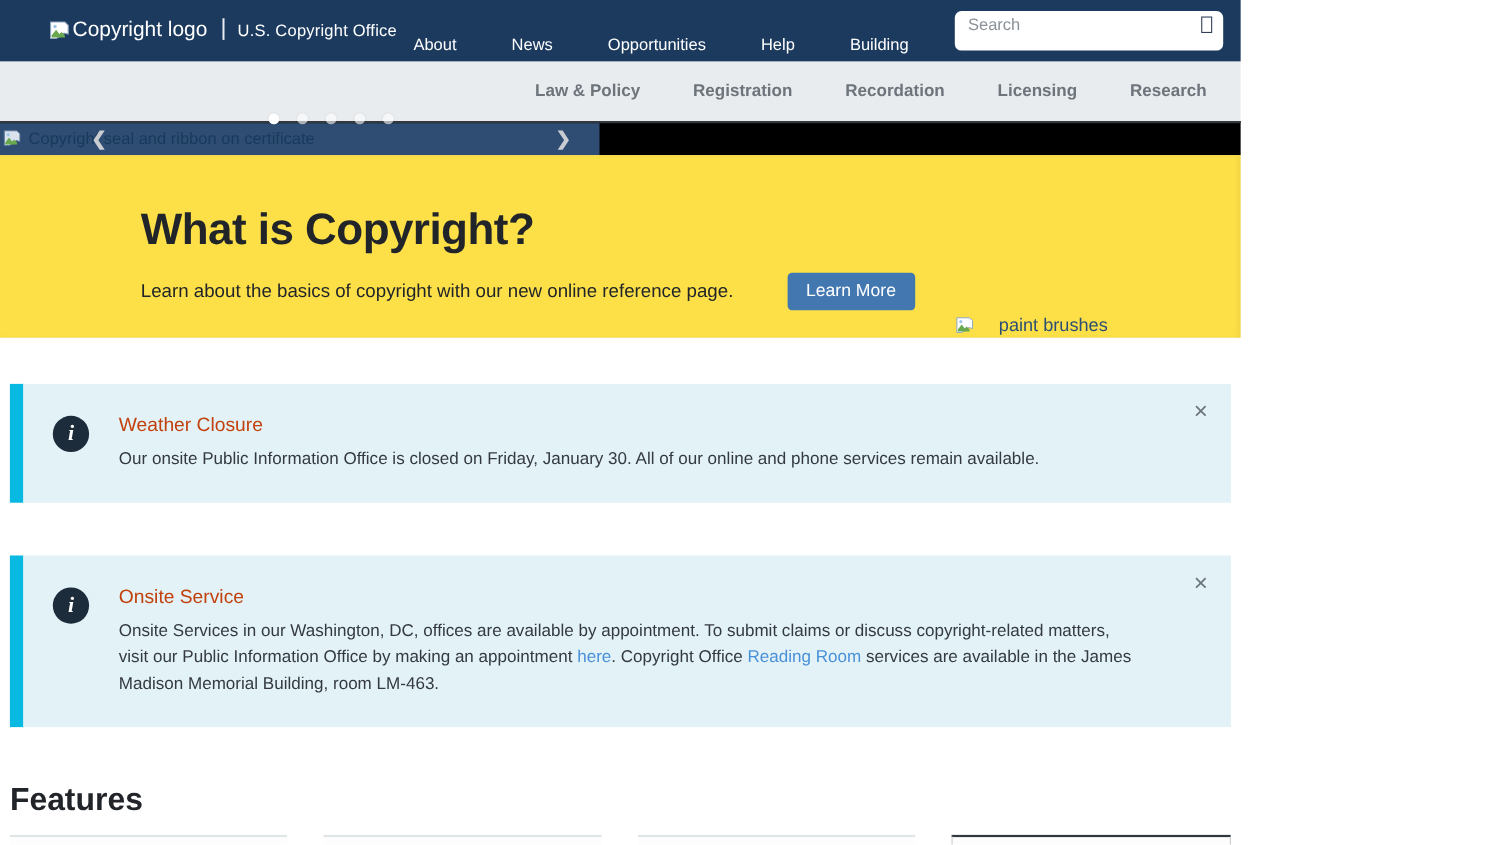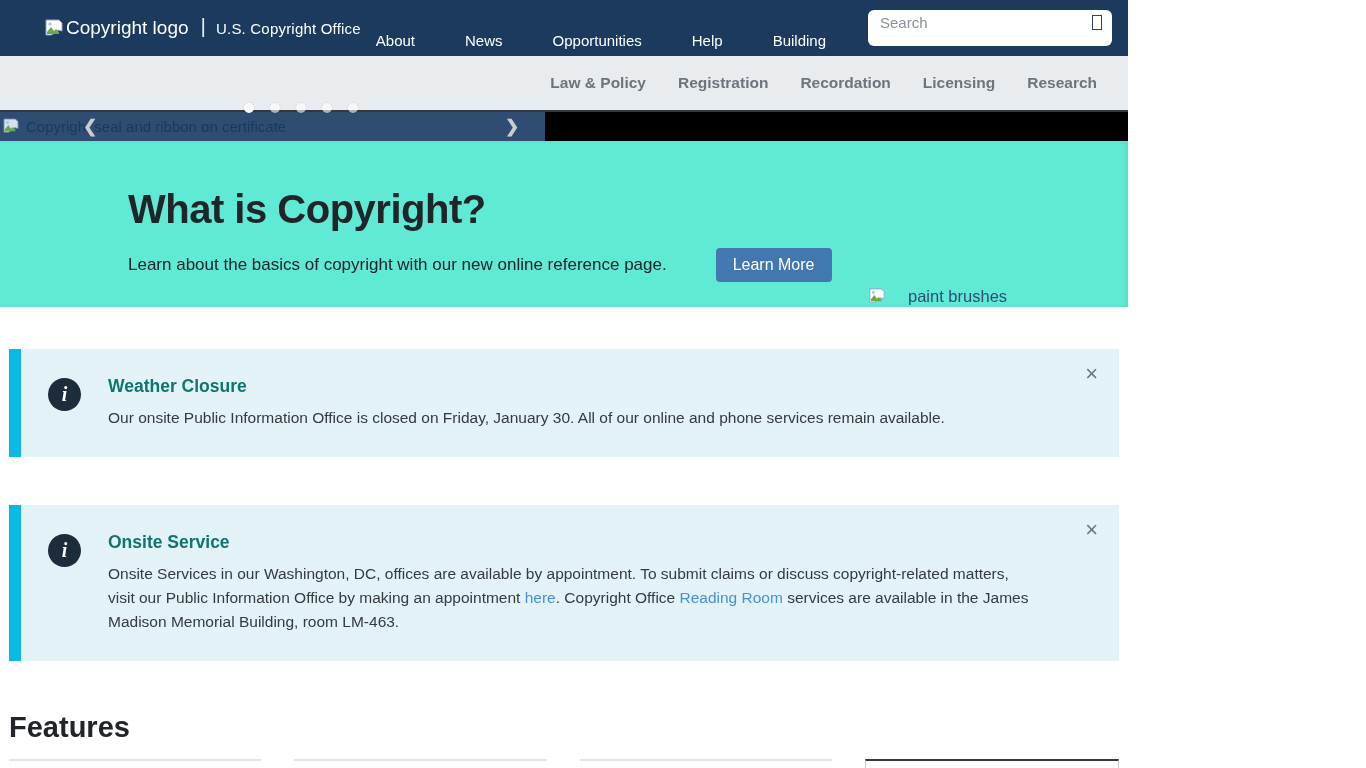--- a/index.html
+++ b/index.html
@@ -15,51 +15,51 @@
   .brand-sep { color:#e7ecf2; font-size:21px; font-weight:300; margin:0 10px 0 12px; position:relative; top:-2px; }
   .brand-office { font-size:15px; color:#fff; letter-spacing:.2px; }
   .topnav { display:flex; align-items:flex-end; margin-left:auto; gap:50px;margin-top:25px; }
   .topnav a { color:#fff; font-size:15px; text-decoration:none; cursor:pointer; }
   .search-box { margin-left:42px; width:244px; height:36px; background:#fff; border-radius:6px; display:flex; align-items:center; padding:0 10px 12px 12px; }
   .search-box input { border:none; outline:none; flex:1; font-size:15px; color:#495057; font-family:"Liberation Sans", sans-serif; background:transparent; }
   .search-box input::placeholder { color:#8a9199; }
   .tofu { width:10px; height:15px; border:1.5px solid #32405a; display:inline-block; }
 
   
-  .subnav { height:54px; background:#e9ecef; display:flex; align-items:center; justify-content:flex-end; gap:32px; padding-right:31px; }
+  .subnav { height:54px; background:#e9ecef; display:flex; align-items:center; justify-content:flex-end; gap:48px; padding-right:31px; }
   .subnav a { color:#6d747b; font-size:15.5px; font-weight:bold; text-decoration:none; cursor:pointer; }
 
   
   .carousel-strip { position:relative; height:31px; background:#000000; border-top:2px solid #32383e; }
   .carousel-bar { position:absolute; left:0; top:0; width:545px; height:29px; background:#2f4d72; display:flex; align-items:center; overflow:hidden; }
   .carousel-alt { display:flex; align-items:center; color:#173a5c; font-size:15px; gap:2px; padding-left:2px; white-space:nowrap; }
   .car-arrow { position:absolute; top:1px; height:27px; display:flex; align-items:center; color:#c9cdd2; font-size:17px; font-weight:bold; cursor:pointer; }
   .car-prev { left:83px; }
   .car-next { left:505px; }
   .carousel-dots { position:absolute; left:244px; top:-9px; display:flex; gap:16px; z-index:5; }
   .carousel-dots .dot { width:10px; height:10px; border-radius:50%; background:rgba(255,255,255,.6); box-shadow:0 0 2px rgba(0,0,0,.12); cursor:pointer; }
   .carousel-dots .dot.active { background:#ffffff; }
 
   
-  .hero { position:relative; height:166px; background:#5eead4; box-shadow:inset -3px 0 4px rgba(0,0,0,.05); }
+  .hero { position:relative; height:166px; background:#fde047; box-shadow:inset -3px 0 4px rgba(0,0,0,.05); }
   .hero-inner { padding:46px 0 0 128px; }
   .hero-title { font-size:40px; font-weight:bold; color:#212529; letter-spacing:-.5px; }
   .hero-row { display:flex; align-items:center; margin-top:16px; }
   .hero-sub { font-size:17px; color:#212529; }
   .btn-primary { margin-left:49px; background:#4377b0; color:#fff; border:none; border-radius:4px; font-size:16px; padding:8px 17px; cursor:pointer; font-family:"Liberation Sans", sans-serif; }
   .hero-img-alt { position:absolute; left:868px; top:146px; display:flex; align-items:center; gap:18px; color:#2d4f74; font-size:16.5px; }
 
   
   .alerts { width:1110px; margin:0 auto; }
   .alert { position:relative; background:#e2f2f7; border-left:12px solid #09b9e2; margin-top:42px; padding:27px 60px 27px 0; display:flex; }
   .alert.second { margin-top:48px; }
   .alert-icon-col { width:87px; flex:0 0 87px; display:flex; justify-content:center; padding-top:2px; }
   .info-circle { width:33px; height:33px; border-radius:50%; background:#1d2c3b; color:#fff; display:flex; align-items:center; justify-content:center; font-family:"Liberation Serif", serif; font-style:italic; font-weight:bold; font-size:20px; }
   .alert-content { flex:1; }
-  .alert-title { font-size:17.5px; font-weight:bold; color:#0f766e; margin-bottom:9px; }
+  .alert-title { font-size:17.5px; font-weight:normal; color:#c2410c; margin-bottom:9px; }
   .alert-body { font-size:15.5px; color:#343a40; line-height:24px; max-width:930px; }
   .alert-body a { color:#4a90d9; text-decoration:none; cursor:pointer; }
   .alert-close { position:absolute; right:21px; top:14px; background:none; border:none; color:#6c757d; font-size:22px; line-height:1; cursor:pointer; font-family:"Liberation Sans", sans-serif; }
 
   
   .features { width:1110px; margin:50px auto 0; }
   .features-title { font-size:29px; font-weight:600; color:#212529; }
   .cards-row { display:flex; gap:33px; margin-top:15px; }
   .card { flex:1; height:14px; background:#fdfdfd; border-top:2px solid #e2e5e8; }
   .card.dark { border:1px solid #c9ccd0; border-top:2px solid #33383d; }

